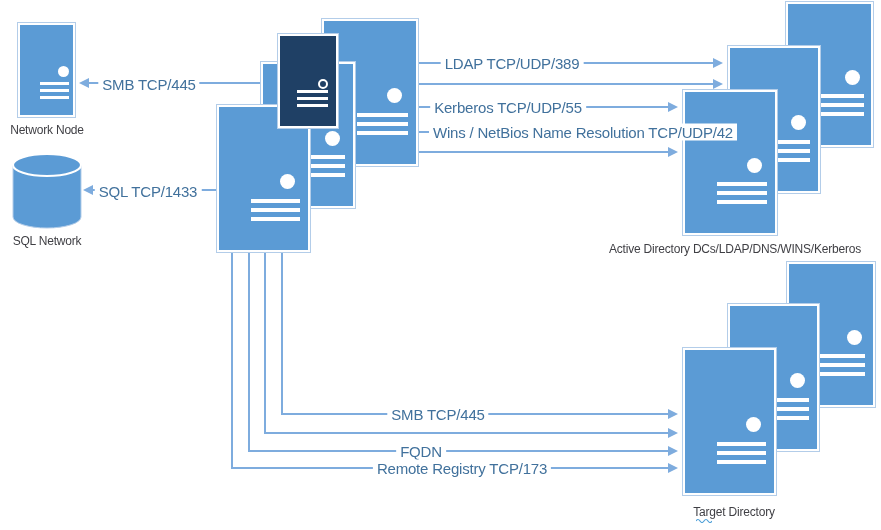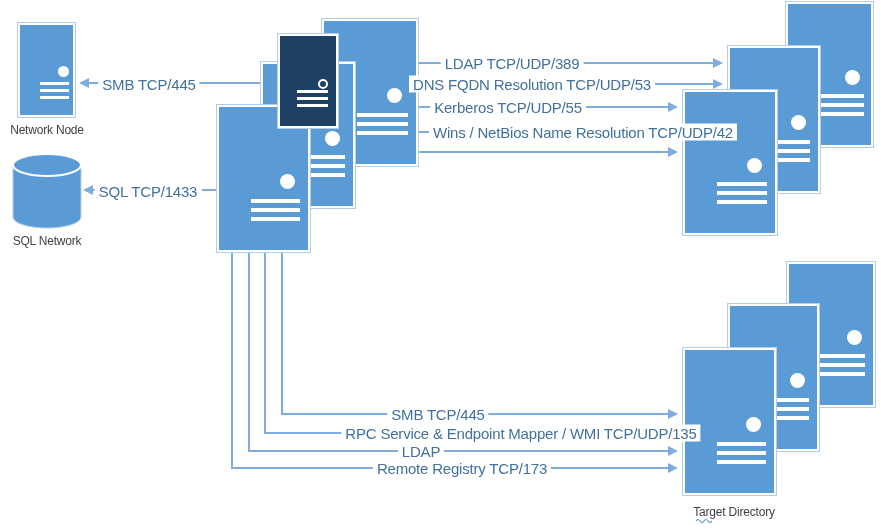--- a/index.html
+++ b/index.html
@@ -196,31 +196,30 @@
           </span>
       </div>
     </div>
   </div>
 
   <div class="layer">
     <span class="nlabel" style="left:47px;top:130px">Network Node</span>
     <span class="nlabel" style="left:47px;top:241px">SQL Network</span>
 
 
+    <span class="nlabel" style="left:735px;top:249px">Active Directory DCs/LDAP/DNS/WINS/Kerberos</span>
     <span class="nlabel" style="left:734px;top:512px">Target Directory</span>
 
     <svg class="squiggle" style="left:696px;top:518px" width="16" height="5" viewBox="0 0 16 5">
       <path d="M0 3 q2 -3 4 0 t4 0 t4 0 t4 0" fill="none" stroke="#4FA0D8" stroke-width="1.2"></path>
     </svg>
 
     <span class="clabel" style="left:149px;top:84px">SMB TCP/445</span>
     <span class="clabel" style="left:148px;top:191px">SQL TCP/1433</span>
     <span class="clabel" style="left:512px;top:63px">LDAP TCP/UDP/389</span>
-    <span class="clabel" style="left:532px;top:84px">DNS FQDN Resolution TCP/UDP/53</span>
     <span class="clabel" style="left:508px;top:107px">Kerberos TCP/UDP/55</span>
     <span class="clabel" style="left:583px;top:132px">Wins / NetBios Name Resolution TCP/UDP/42</span>
     <span class="clabel" style="left:438px;top:414px">SMB TCP/445</span>
-    <span class="clabel" style="left:521px;top:433px">RPC Service &amp; Endpoint Mapper / WMI TCP/UDP/135</span>
-    <span class="clabel" style="left:421px;top:451px">LDAP</span>
+    <span class="clabel" style="left:421px;top:451px">FQDN</span>
     <span class="clabel" style="left:462px;top:468px">Remote Registry TCP/173</span>
   </div>
 
 </div>
 
 </body></html>

